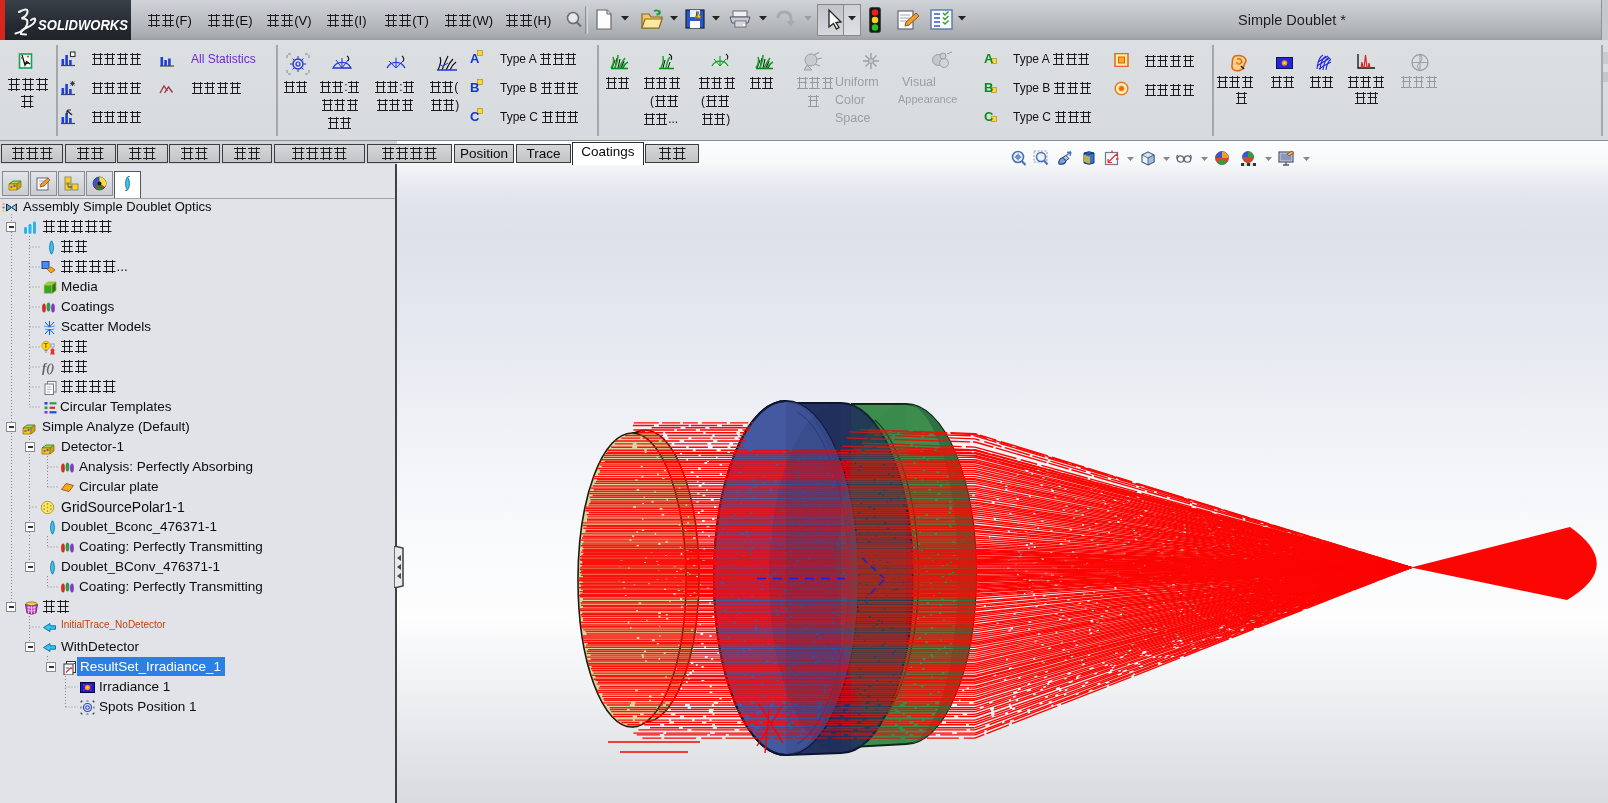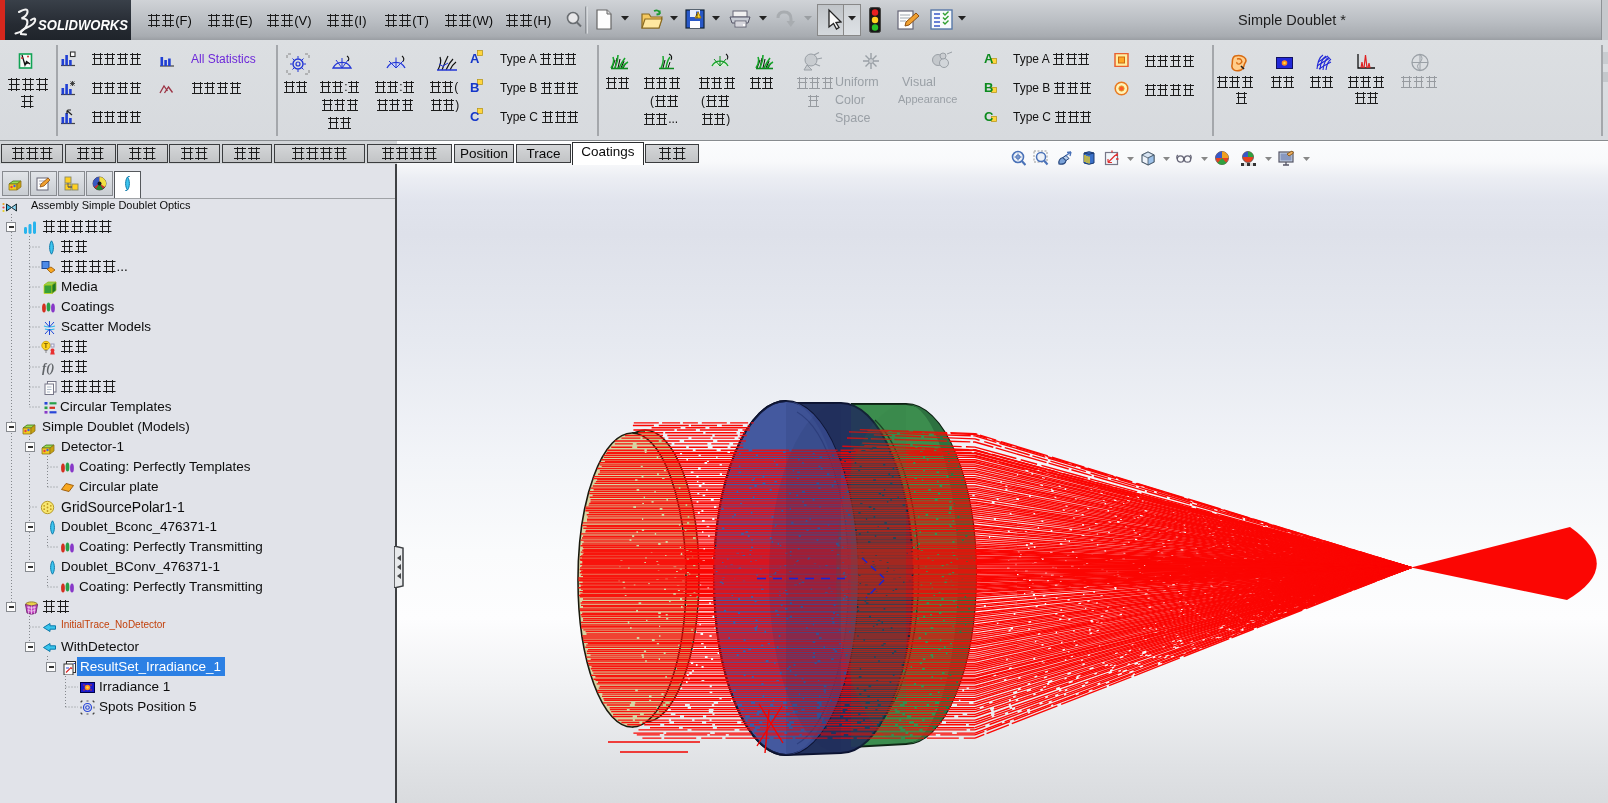--- a/index.html
+++ b/index.html
@@ -876,21 +876,21 @@
 <div class="abs" style="left:45.5px;top:661.5px;width:10px;height:10px;background:#fcfcfc;border:1px solid #888b90;z-index:4"></div>
 <div class="abs" style="left:48.5px;top:666.3px;width:5px;height:1.4px;background:#333;z-index:5"></div>
 <svg class="abs" style="left:2px;top:199.5px" width="15" height="15" viewBox="0 0 15 15">
     <path d="M4.5 4 L9.5 7.5 L4.5 11 Z" fill="#38bcec" stroke="#16282e" stroke-width="1"></path>
     <path d="M14.5 4 L9.5 7.5 L14.5 11 Z" fill="#90dcf8" stroke="#16282e" stroke-width="1"></path>
     <rect x="13.8" y="5" width="1.8" height="5" fill="#333"></rect>
     <circle cx="1.5" cy="4" r="1.1" fill="#e8a020"></circle>
     <circle cx="1.5" cy="7.5" r="1.1" fill="#e04040"></circle>
     <circle cx="1.5" cy="11" r="1.1" fill="#e8d020"></circle>
   </svg>
-<div class="abs" style="left:31px;top:199px;font-size:11px;color:#0c0c0c;white-space:nowrap">Assembly Simple Doublet Optics</div>
+<div class="abs" style="left:23px;top:199px;font-size:13px;color:#0c0c0c;white-space:nowrap">Assembly Simple Doublet Optics</div>
 <svg class="abs" style="left:22px;top:219.5px" width="15" height="15" viewBox="0 0 15 15">
     <rect x="2" y="7" width="3" height="7" rx="1.4" fill="#28b4ec"></rect>
     <rect x="6.5" y="4" width="3" height="10" rx="1.4" fill="#28b4ec"></rect>
     <rect x="11" y="1.5" width="3" height="12.5" rx="1.4" fill="#28b4ec"></rect>
   </svg>
 <div class="abs" style="left:42px;top:219px;font-size:13.5px;color:#0c0c0c;white-space:nowrap"><i class="g g13"></i><i class="g g13"></i><i class="g g13"></i><i class="g g13"></i><i class="g g13"></i></div>
 <svg class="abs" style="left:44px;top:239.5px" width="15" height="15" viewBox="0 0 15 15">
     <path d="M7.5 0.8 C10 4 10 11 7.5 14.2 C5 11 5 4 7.5 0.8 Z" fill="#3ec6f0" stroke="#0c7aaa" stroke-width="1"></path>
   </svg>
 <div class="abs" style="left:60px;top:239px;font-size:13.5px;color:#0c0c0c;white-space:nowrap"><i class="g g13"></i><i class="g g13"></i></div>
@@ -943,35 +943,35 @@
     <rect x="6.5" y="11.2" width="7" height="2.2" fill="#2846d8"></rect>
   </svg>
 <div class="abs" style="left:60px;top:399px;font-size:13.5px;color:#0c0c0c;white-space:nowrap">Circular Templates</div>
 <svg class="abs" style="left:22px;top:419.5px" width="15" height="15" viewBox="0 0 15 15">
     <polygon points="1,8 5,5 13,5 9,8" fill="#9adf52" stroke="#3c7014" stroke-width="0.8"></polygon>
     <polygon points="1,8 9,8 9,14 1,14" fill="#f0ce1e" stroke="#8f731c" stroke-width="0.8"></polygon>
     <polygon points="9,8 13,5 13,11 9,14" fill="#c8a30e" stroke="#8f731c" stroke-width="0.8"></polygon>
     <circle cx="3.5" cy="11" r="1.2" fill="#e84040"></circle>
     <circle cx="6.5" cy="10" r="1.2" fill="#4060e0"></circle>
   </svg>
-<div class="abs" style="left:42px;top:419px;font-size:13.5px;color:#0c0c0c;white-space:nowrap">Simple Doublet (Models)</div>
+<div class="abs" style="left:42px;top:419px;font-size:13.5px;color:#0c0c0c;white-space:nowrap">Simple Analyze (Default)</div>
 <svg class="abs" style="left:41px;top:439.5px" width="15" height="15" viewBox="0 0 15 15">
     <polygon points="1,8 5,5 13,5 9,8" fill="#9adf52" stroke="#3c7014" stroke-width="0.8"></polygon>
     <polygon points="1,8 9,8 9,14 1,14" fill="#f0ce1e" stroke="#8f731c" stroke-width="0.8"></polygon>
     <polygon points="9,8 13,5 13,11 9,14" fill="#c8a30e" stroke="#8f731c" stroke-width="0.8"></polygon>
     <circle cx="3.5" cy="11" r="1.2" fill="#e84040"></circle>
     <circle cx="6.5" cy="10" r="1.2" fill="#4060e0"></circle>
   </svg>
 <div class="abs" style="left:61px;top:439px;font-size:13.5px;color:#0c0c0c;white-space:nowrap">Detector-1</div>
 <svg class="abs" style="left:60px;top:459.5px" width="15" height="15" viewBox="0 0 15 15">
     <ellipse cx="3" cy="8" rx="1.9" ry="4.6" fill="#d43020"></ellipse>
     <ellipse cx="7.5" cy="7" rx="1.9" ry="4.6" fill="#28a048"></ellipse>
     <ellipse cx="12" cy="8" rx="1.9" ry="4.6" fill="#8838c8"></ellipse>
   </svg>
-<div class="abs" style="left:79px;top:459px;font-size:13.5px;color:#0c0c0c;white-space:nowrap">Coating: Perfectly Templates</div>
+<div class="abs" style="left:79px;top:459px;font-size:13.5px;color:#0c0c0c;white-space:nowrap">Analysis: Perfectly Absorbing</div>
 <svg class="abs" style="left:60px;top:479.5px" width="15" height="15" viewBox="0 0 15 15">
     <polygon points="1.5,9.5 6,3.5 13.5,5.5 9,11.5" fill="#f8a820" stroke="#a06010" stroke-width="1"></polygon>
   </svg>
 <div class="abs" style="left:79px;top:479px;font-size:13.5px;color:#0c0c0c;white-space:nowrap">Circular plate</div>
 <svg class="abs" style="left:40px;top:499.5px" width="15" height="15" viewBox="0 0 15 15">
     <circle cx="7.5" cy="7.5" r="6.2" fill="#f8e870" stroke="#b89b28" stroke-width="1"></circle>
     <g fill="#c09820">
       <circle cx="7.5" cy="4" r="0.9"></circle>
       <circle cx="7.5" cy="7.5" r="0.9"></circle>
       <circle cx="7.5" cy="11" r="0.9"></circle>
@@ -1035,12 +1035,12 @@
     </g>
   </svg>
 <div class="abs" style="left:99px;top:679px;font-size:13.5px;color:#0c0c0c;white-space:nowrap">Irradiance 1</div>
 <svg class="abs" style="left:80px;top:699.5px" width="15" height="15" viewBox="0 0 15 15">
     <g stroke="#555" stroke-width="1">
       <path d="M1 2.5 V1 H2.5 M12.5 1 H14 V2.5 M1 12.5 V14 H2.5 M12.5 14 H14 V12.5 M6.5 1 H8.5 M6.5 14 H8.5 M1 6.5 V8.5 M14 6.5 V8.5"></path>
     </g>
     <circle cx="7.5" cy="7.5" r="4" fill="none" stroke="#2846d8" stroke-width="1.2"></circle>
     <circle cx="7.5" cy="7.5" r="1.8" fill="none" stroke="#2846d8" stroke-width="1.1"></circle>
   </svg>
-<div class="abs" style="left:99px;top:699px;font-size:13.5px;color:#0c0c0c;white-space:nowrap">Spots Position 5</div>
+<div class="abs" style="left:99px;top:699px;font-size:13.5px;color:#0c0c0c;white-space:nowrap">Spots Position 1</div>
 </body></html>

